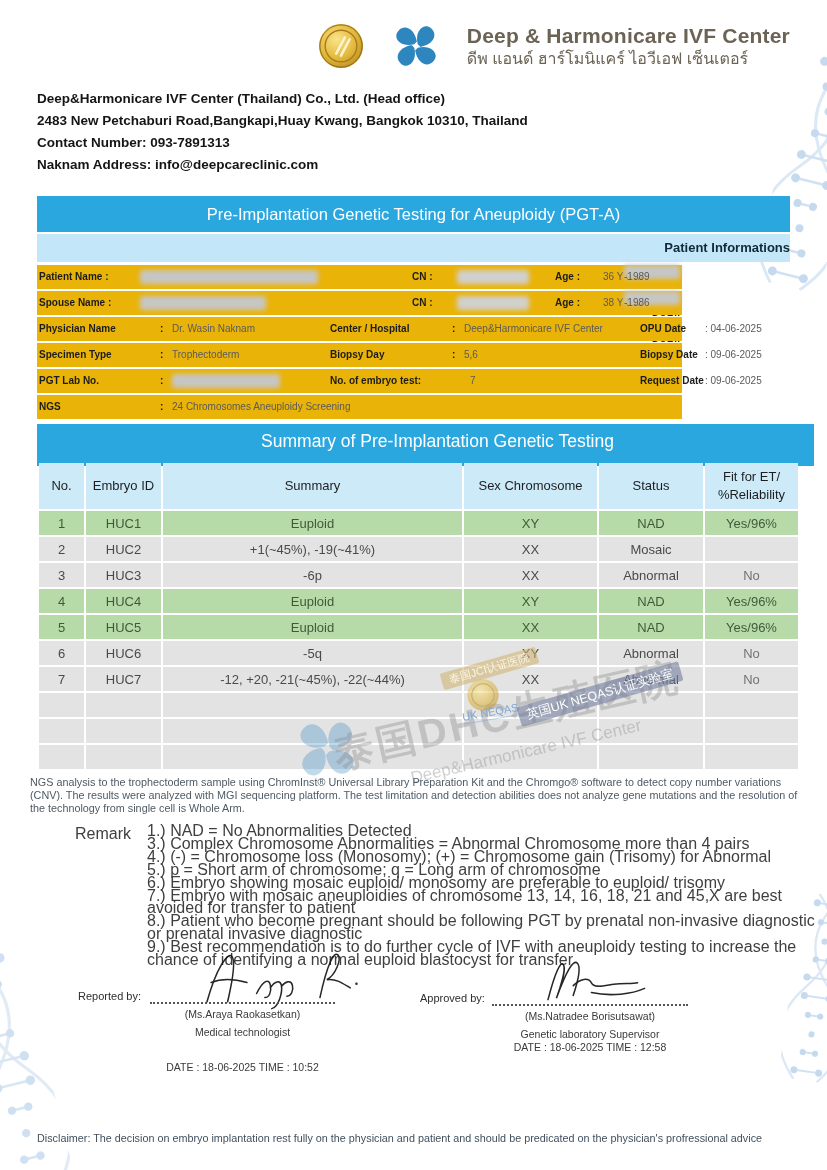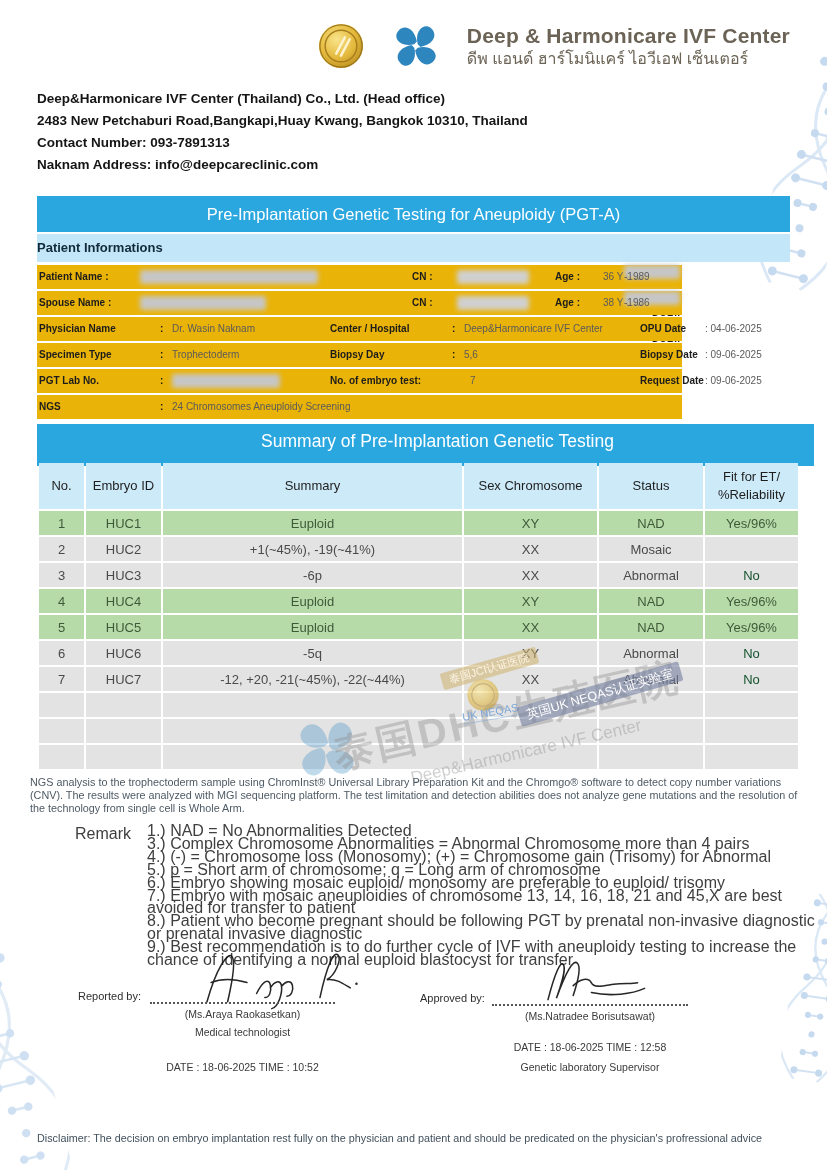--- a/index.html
+++ b/index.html
@@ -16,21 +16,21 @@
   .org-en{font-size:21px;color:#6b6355;font-weight:bold;letter-spacing:.2px;}
   .org-th{font-size:16px;color:#6b6355;margin-top:2px;}
   .addr{position:absolute;top:88px;left:37px;font-size:13.5px;font-weight:bold;
         line-height:22px;color:#151515;}
   
   .bar{position:absolute;left:37px;width:753px;background:#2BA7E0;color:#fff;
        text-align:center;}
   .bar.title{top:196px;height:36px;line-height:36px;font-size:16.5px;}
   .bar.sum{top:424px;height:42px;line-height:34px;font-size:17.5px;padding-left:24px;}
   .band{position:absolute;top:234px;left:37px;width:753px;height:28px;line-height:28px;
-        background:#C3E6F8;text-align:left;font-size:13px;font-weight:bold;color:#102a3a;}
+        background:#C3E6F8;text-align:right;font-size:13px;font-weight:bold;color:#102a3a;}
   
   .irow{position:absolute;left:37px;width:645px;height:24px;background:#eab308;
         font-size:10px;line-height:24px;white-space:nowrap;}
   .irow span{position:absolute;top:0;}
   .lb{font-weight:bold;color:#1c1c1c;}
   .val{color:#5a5a5a;}
   .redact{display:inline-block;background:#c6c6c6;filter:blur(2.5px);height:14px;
           border-radius:2px;top:5px !important;}
   .r-top1{top:265px;} .r-top2{top:291px;} .r-top3{top:317px;}
   .r-top4{top:343px;} .r-top5{top:369px;} .r-top6{top:395px;}
@@ -45,21 +45,21 @@
   .p-lab{left:135px;width:108px;}
   .v-embryo{left:433px;}
   
   .sumtab{position:absolute;top:461px;left:37px;width:753px;border-collapse:separate;
           border-spacing:2px;table-layout:fixed;font-size:13px;color:#4a4a4a;}
   .sumtab td{text-align:center;vertical-align:middle;height:24px;padding:0 2px;
              overflow:hidden;white-space:nowrap;}
   .sumtab td.h{background:#CDEAF9;color:#1e1e1e;height:46px;line-height:1.35;white-space:normal;}
   .sumtab tr.g td{background:#B6DBA9;color:#3f5a38;}
   .sumtab tr.w td{background:#E3E3E3;}
-  .sumtab td.red{color:#14532d;}
+  .sumtab td.red{color:#737373;}
   
   .wm{position:absolute;pointer-events:none;white-space:nowrap;}
   .wm-cn{top:688px;left:330px;font-size:40px;font-weight:bold;color:rgba(140,140,140,.38);
          transform:rotate(-13deg);letter-spacing:3px;}
   .wm-en{top:742px;left:408px;font-size:17px;color:rgba(150,150,150,.45);transform:rotate(-13deg);}
   .wm-clover{top:718px;left:296px;opacity:.30;}
   .wm-coin{top:676px;left:466px;opacity:.55;}
   .wm-neqas{top:706px;left:462px;font-size:11px;color:#7ea8d8;transform:rotate(-10deg);
             border-bottom:1px solid rgba(126,168,216,.5);padding-bottom:1px;}
   .ribbon{position:absolute;color:#fff;font-size:11px;line-height:17px;padding:0 8px;
@@ -387,18 +387,18 @@
   <svg class="sig-svg" style="left:512px;top:952px" width="170" height="56" viewBox="0 0 200 80">
     <g stroke="#141414" stroke-width="2.2" fill="none" stroke-linecap="round" opacity=".92">
       <path d="M30,68 C40,30 48,12 52,18 C56,24 48,50 42,66 C56,28 66,10 72,16 C78,22 72,44 66,62"></path>
       <path d="M66,48 C76,38 88,36 92,44 C96,52 110,48 124,46 C138,44 150,46 158,44"></path>
       <path d="M92,58 C120,64 150,60 168,52"></path>
     </g>
   </svg>
   <span class="sig-label" style="left:420px;top:992px">Approved by:</span>
   <div class="sig-line" style="left:492px;top:1004px;width:196px"></div>
   <div class="sig-txt" style="left:492px;top:1010px;width:196px">(Ms.Natradee Borisutsawat)</div>
-  <div class="sig-txt" style="left:492px;top:1061px;width:196px">Genetic laboratory Supervisor</div>
+  <div class="sig-txt" style="left:492px;top:1028px;width:196px">Genetic laboratory Supervisor</div>
   <div class="sig-txt" style="left:492px;top:1041px;width:196px">DATE : 18-06-2025 TIME : 12:58</div>
 
   <div class="disclaimer">Disclaimer: The decision on embryo implantation rest fully on the physician and patient and should be predicated on the physician's profressional advice</div>
 
 </div>
 
 </body></html>

